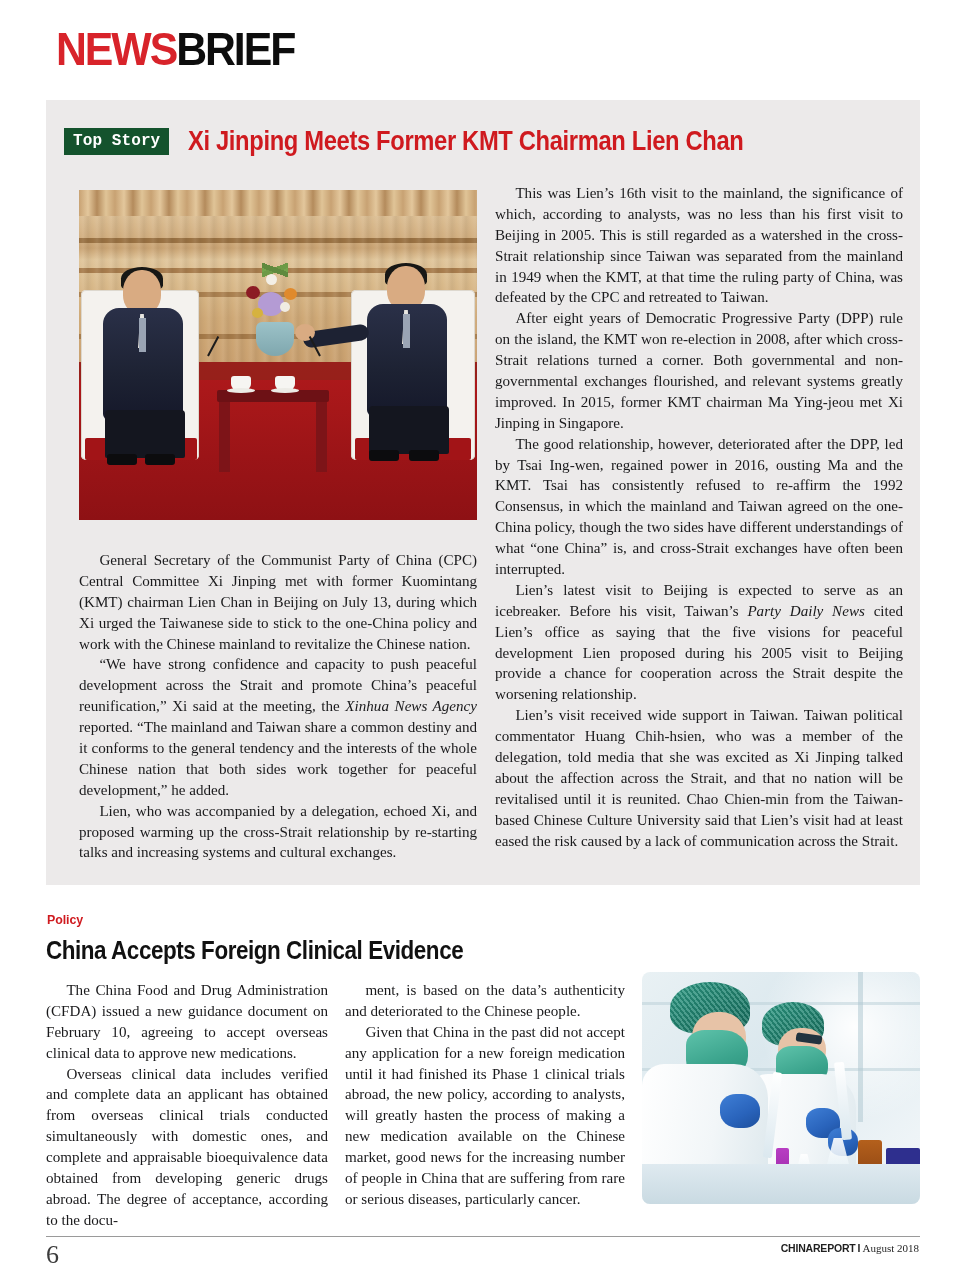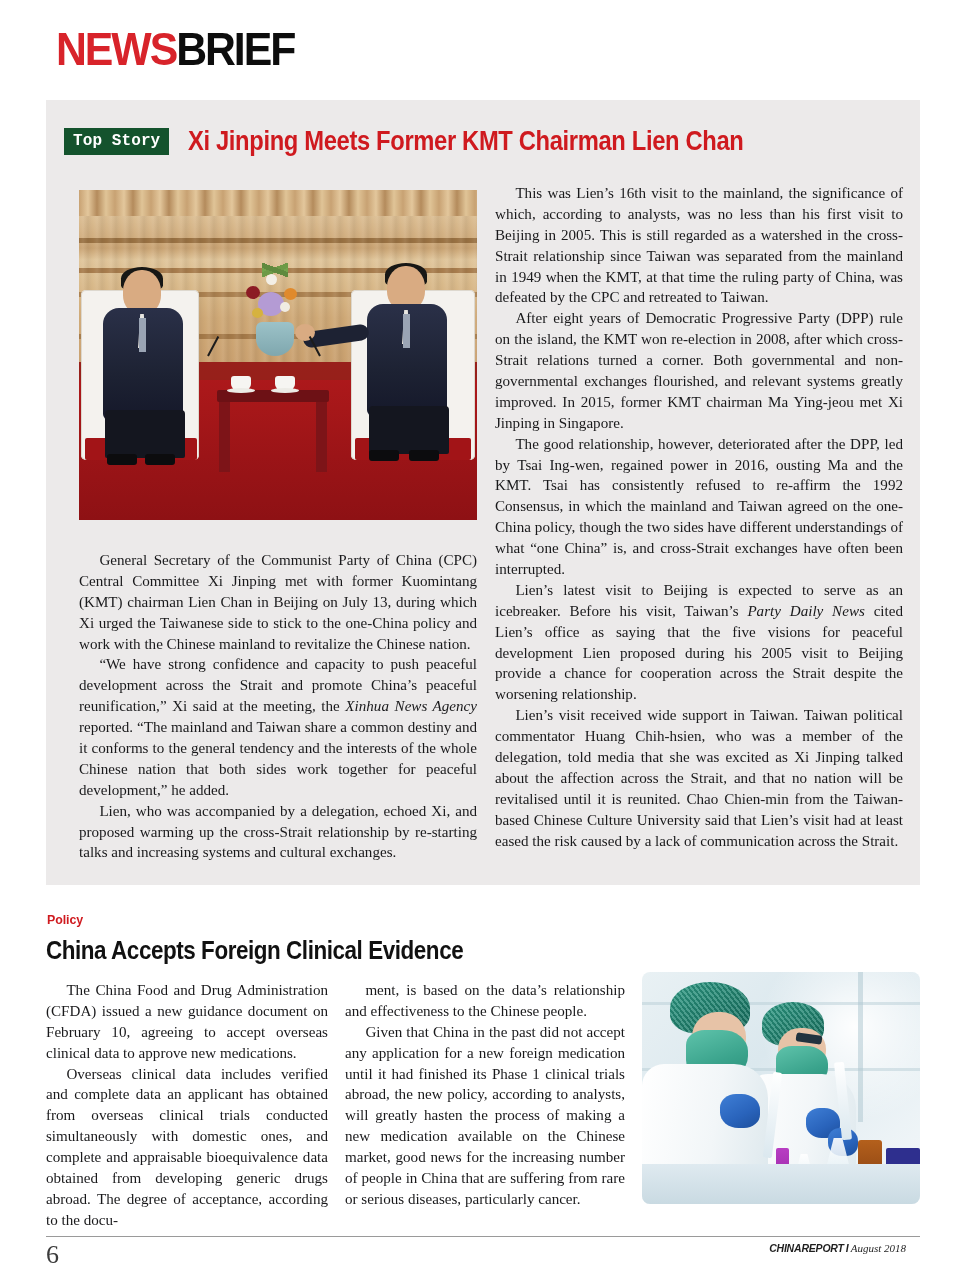--- a/index.html
+++ b/index.html
@@ -350,25 +350,24 @@
   }
   .page-num {
     position: absolute;
     left: 46px; top: 1240px;
     font-family: "Liberation Serif", serif;
     font-size: 26px;
     color: #3b3b3b;
   }
   .folio {
     position: absolute;
-    right: 60px; top: 1242px;
+    right: 47px; top: 1242px;
     white-space: nowrap;
     font-size: 10.5px;
     color: #1f1f1f;
-    font-style: italic;
   }
   .folio .cr {
     font-family: "Liberation Sans", sans-serif;
     font-weight: bold;
     font-size: 10.5px;
     letter-spacing: -0.2px;
   }
   .folio .sep { font-family: "Liberation Sans", sans-serif; font-weight: bold; margin: 0 2px; }
   .folio .date { font-family: "Liberation Serif", serif; font-size: 11px; }
 </style>
@@ -462,21 +461,21 @@
 </div>
 
 <div class="policy-kicker">Policy</div>
 <div class="policy-headline">China Accepts Foreign Clinical Evidence</div>
 
 <div class="pol-col pol-col-left">
   <p>The China Food and Drug Administration (CFDA) issued a new guidance document on February 10, agreeing to accept overseas clinical data to approve new medications.</p>
   <p>Overseas clinical data includes verified and complete data an applicant has obtained from overseas clinical trials conducted simultaneously with domestic ones, and complete and appraisable bioequivalence data obtained from developing generic drugs abroad. The degree of acceptance, according to the docu-</p>
 </div>
 <div class="pol-col pol-col-right">
-  <p>ment, is based on the data’s relationship and effectiveness to the Chinese people.</p>
+  <p>ment, is based on the data’s authenticity and deteriorated to the Chinese people.</p>
   <p>Given that China in the past did not accept any application for a new foreign medication until it had finished its Phase 1 clinical trials abroad, the new policy, according to analysts, will greatly hasten the process of making a new medication available on the Chinese market, good news for the increasing number of people in China that are suffering from rare or serious diseases, particularly cancer.</p>
 </div>
 
 <div class="lab-photo">
   <div class="lab-bg-glow"></div>
   <div class="lab-shelf" style="top:30px;"></div>
   <div class="lab-shelf" style="top:96px;"></div>
   <div style="position:absolute; left:216px; top:0; width:5px; height:150px;
               background:rgba(176,200,210,0.55);"></div>
 

